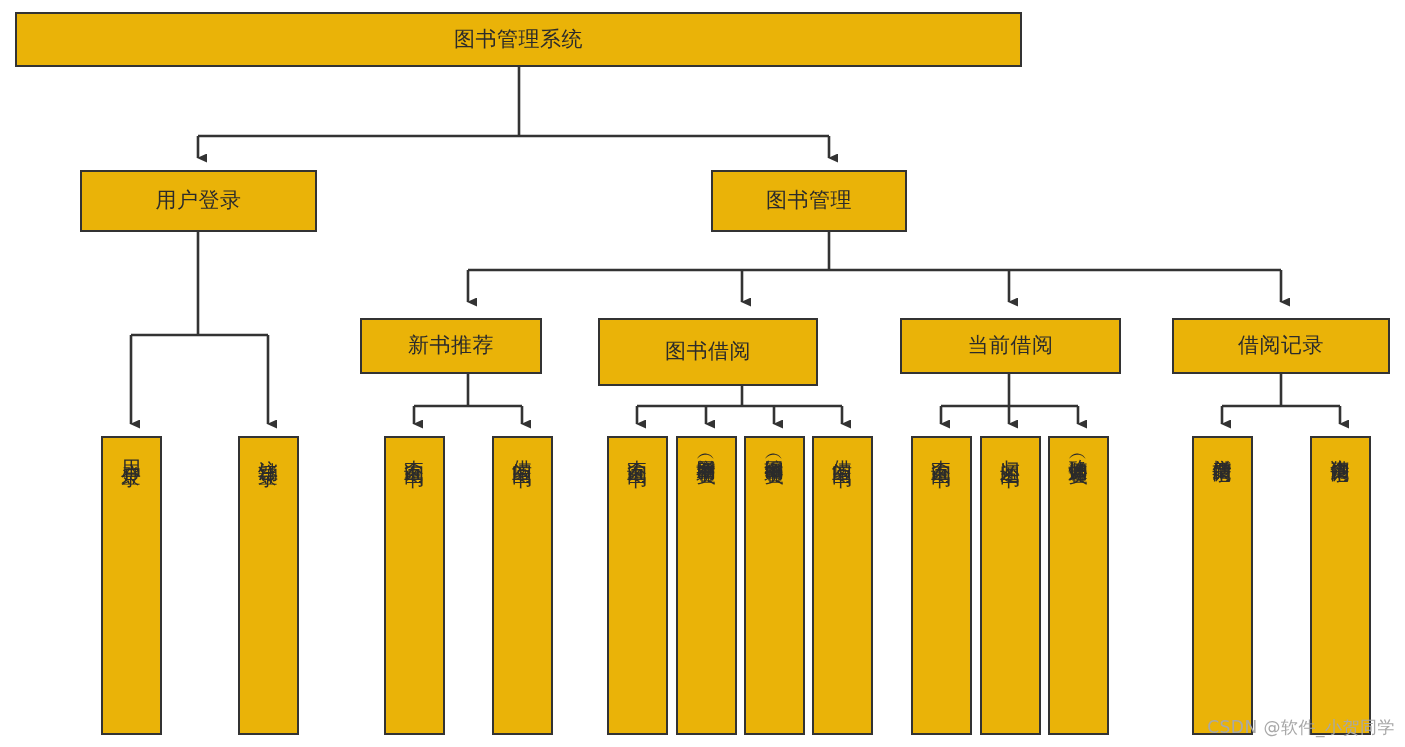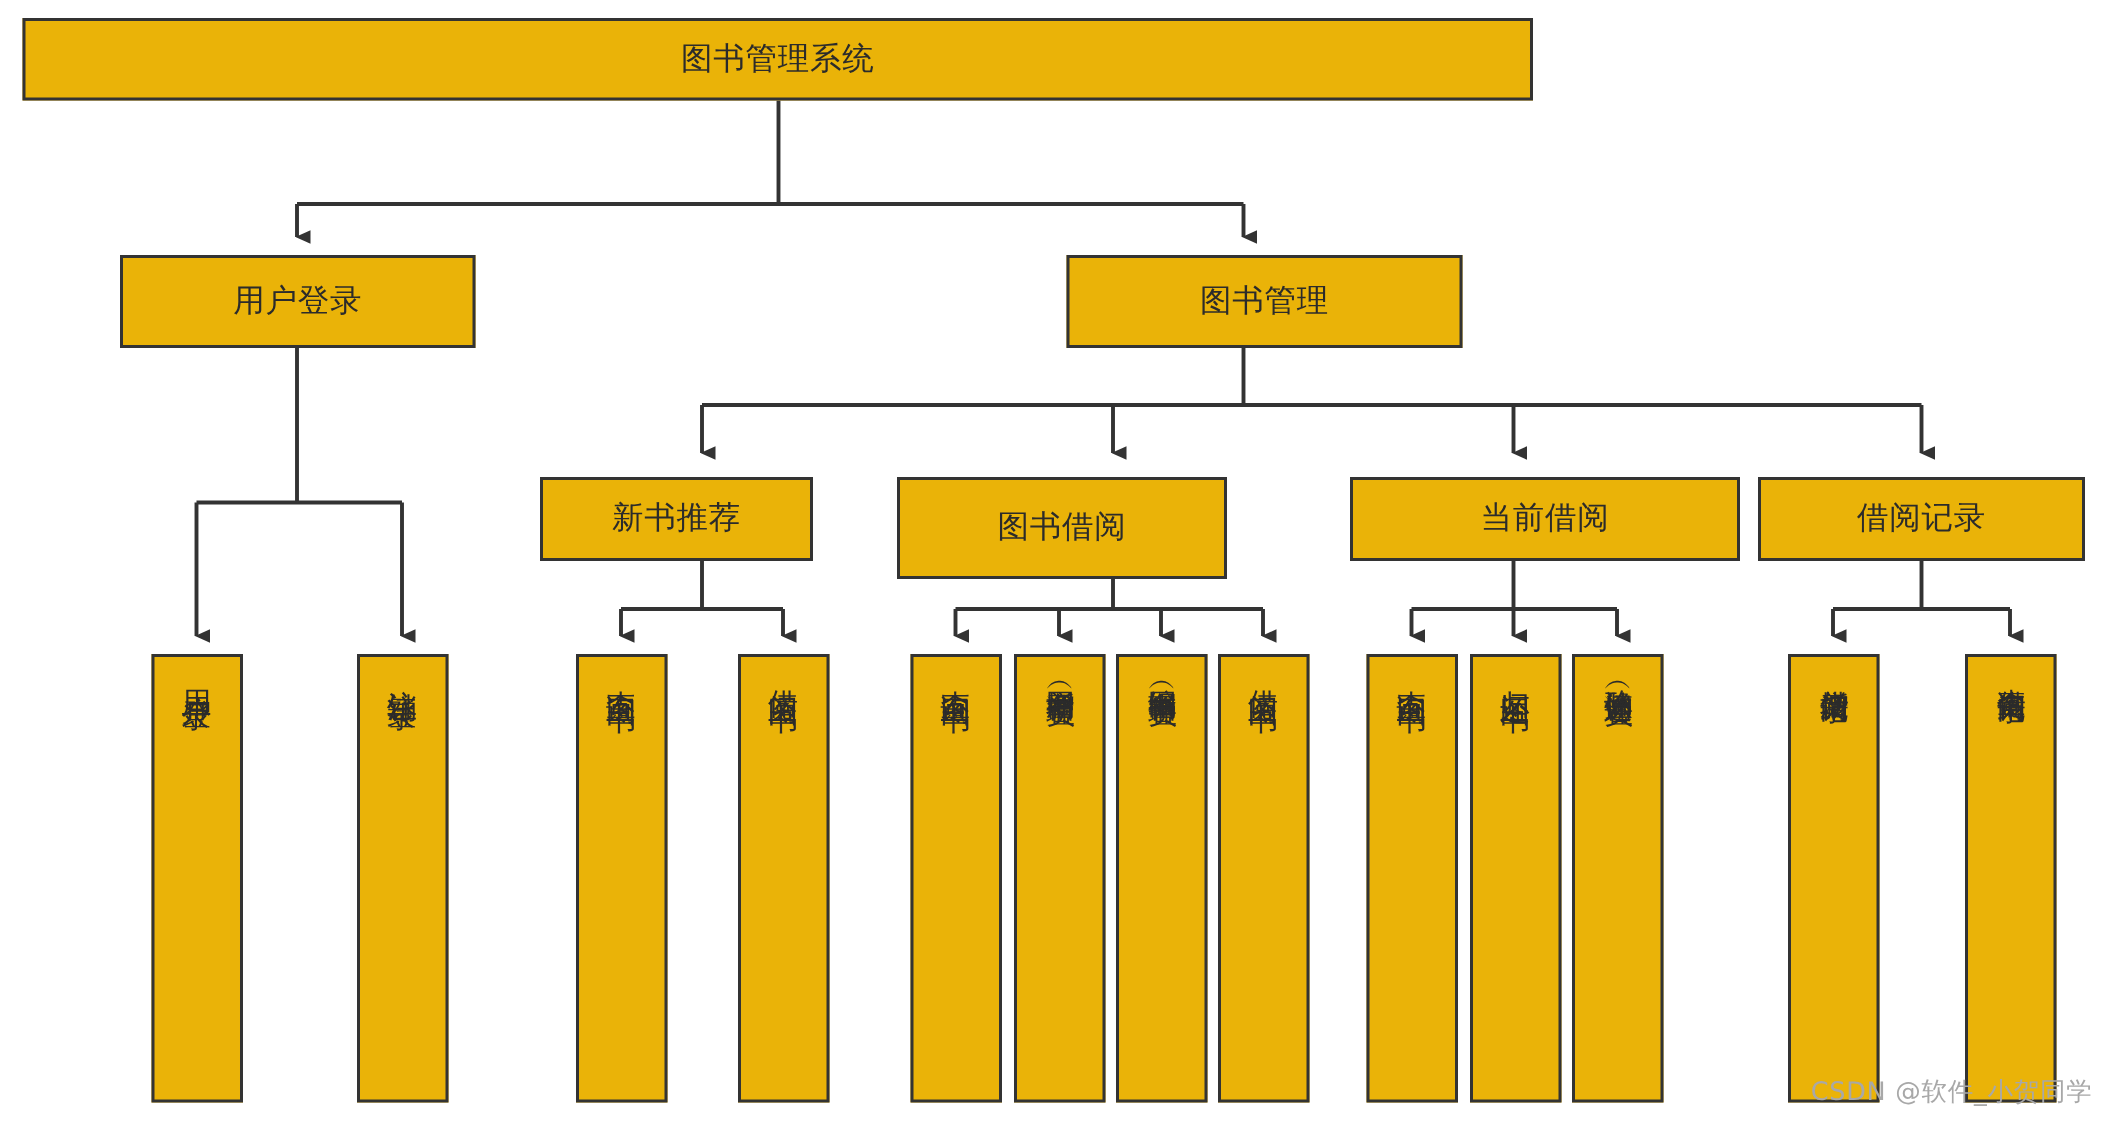--- a/index.html
+++ b/index.html
@@ -129,33 +129,33 @@
   </svg>
 
   <div class="node-box" style="left:15px; top:12px; width:1007px; height:55px;">
     <span class="node-label-h">图书管理系统</span>
   </div>
 
   <div class="node-box" style="left:80px; top:170px; width:237px; height:62px;">
     <span class="node-label-h">用户登录</span>
   </div>
 
-  <div class="node-box" style="left:711px; top:170px; width:264px; height:62px;">
+  <div class="node-box" style="left:711px; top:170px; width:196px; height:62px;">
     <span class="node-label-h">图书管理</span>
   </div>
 
   <div class="node-box" style="left:360px; top:318px; width:182px; height:56px;">
     <span class="node-label-h">新书推荐</span>
   </div>
 
   <div class="node-box" style="left:598px; top:318px; width:220px; height:68px;">
     <span class="node-label-h">图书借阅</span>
   </div>
 
-  <div class="node-box" style="left:900px; top:318px; width:260px; height:56px;">
+  <div class="node-box" style="left:900px; top:318px; width:221px; height:56px;">
     <span class="node-label-h">当前借阅</span>
   </div>
 
   <div class="node-box" style="left:1172px; top:318px; width:218px; height:56px;">
     <span class="node-label-h">借阅记录</span>
   </div>
 
   <div class="node-box leaf" style="left:101px; top:436px; width:61px; height:299px;">
     <span class="node-label-v">用户登录</span>
   </div>

